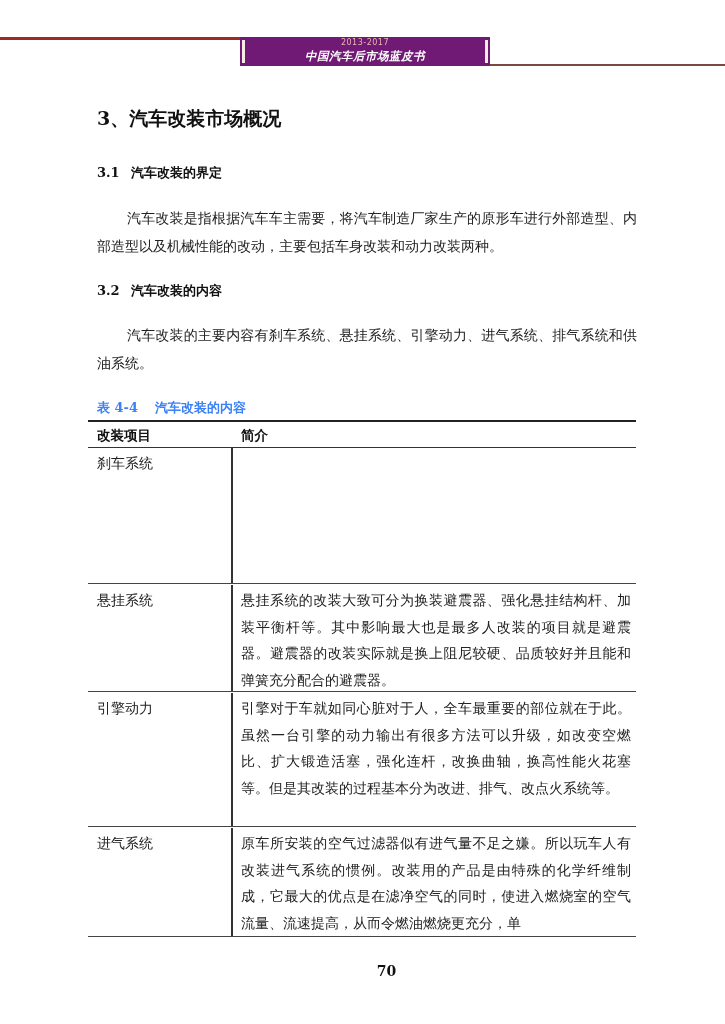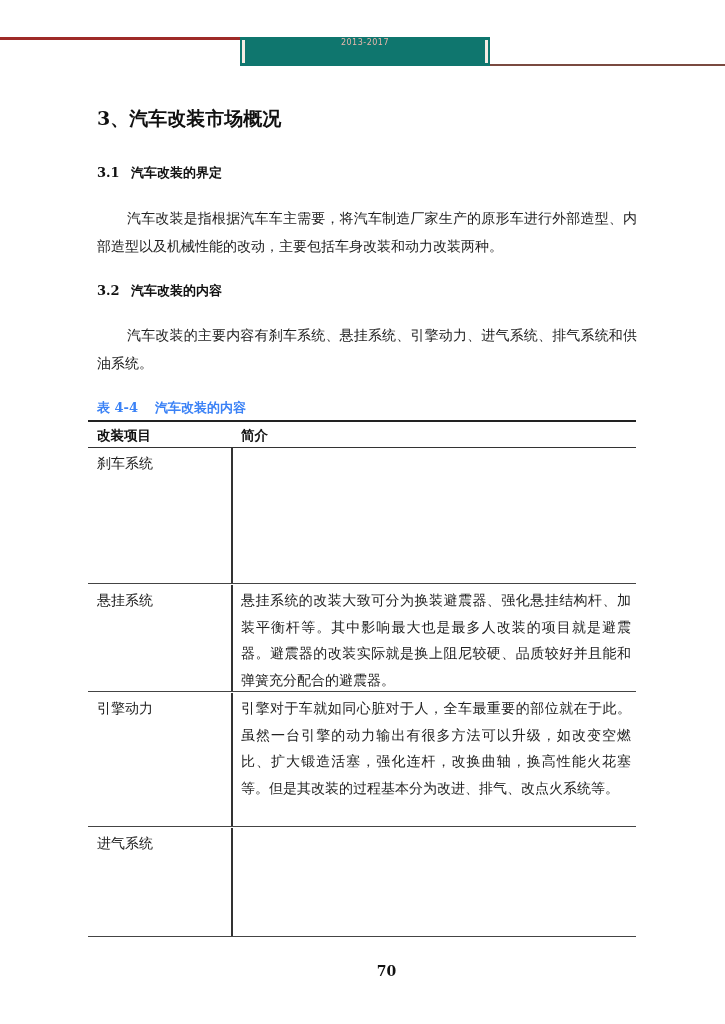--- a/index.html
+++ b/index.html
@@ -24,21 +24,21 @@
       width: 242px;
       height: 3px;
       background: #9e2a28;
     }
     .hdr-block {
       position: absolute;
       left: 240px;
       top: 37px;
       width: 250px;
       height: 29px;
-      background: #0f766e;
+      background: #701a75;
     }
     .hdr-bar {
       position: absolute;
       top: 3px;
       width: 3px;
       height: 23px;
       background: #f6ece4;
     }
     .hdr-bar.left { left: 2px; }
     .hdr-bar.right { right: 2px; }
@@ -203,20 +203,21 @@
     }
   </style>
 </head>
 <body>
 
 <div>
   <div class="hdr-line-left"></div>
   <div class="hdr-block">
     <div class="hdr-bar left"></div>
     <div class="hdr-year">2013-2017</div>
+    <div class="hdr-title">中国汽车后市场蓝皮书</div>
     <div class="hdr-bar right"></div>
   </div>
   <div class="hdr-line-right"></div>
 </div>
 
 <div class="h1">3、汽车改装市场概况</div>
 
 <div class="h2" style="top:163px;">
   <span class="num">3.1</span><span>汽车改装的界定</span>
 </div>
@@ -251,16 +252,17 @@
 
   <div class="tbl-row" style="top:273px; height:133px;">
     <div class="divider"></div>
     <span class="item">引擎动力</span>
     <div class="desc">引擎对于车就如同心脏对于人，全车最重要的部位就在于此。虽然一台引擎的动力输出有很多方法可以升级，如改变空燃比、扩大锻造活塞，强化连杆，改换曲轴，换高性能火花塞等。但是其改装的过程基本分为改进、排气、改点火系统等。</div>
   </div>
 
   <div class="tbl-row" style="top:408px; height:108px; overflow:hidden;">
     <div class="divider"></div>
     <span class="item">进气系统</span>
+    <div class="desc">原车所安装的空气过滤器似有进气量不足之嫌。所以玩车人有改装进气系统的惯例。改装用的产品是由特殊的化学纤维制成，它最大的优点是在滤净空气的同时，使进入燃烧室的空气流量、流速提高，从而令燃油燃烧更充分，单</div>
   </div>
 </div>
 
 <div class="page-num">70</div>
 
 </body></html>

